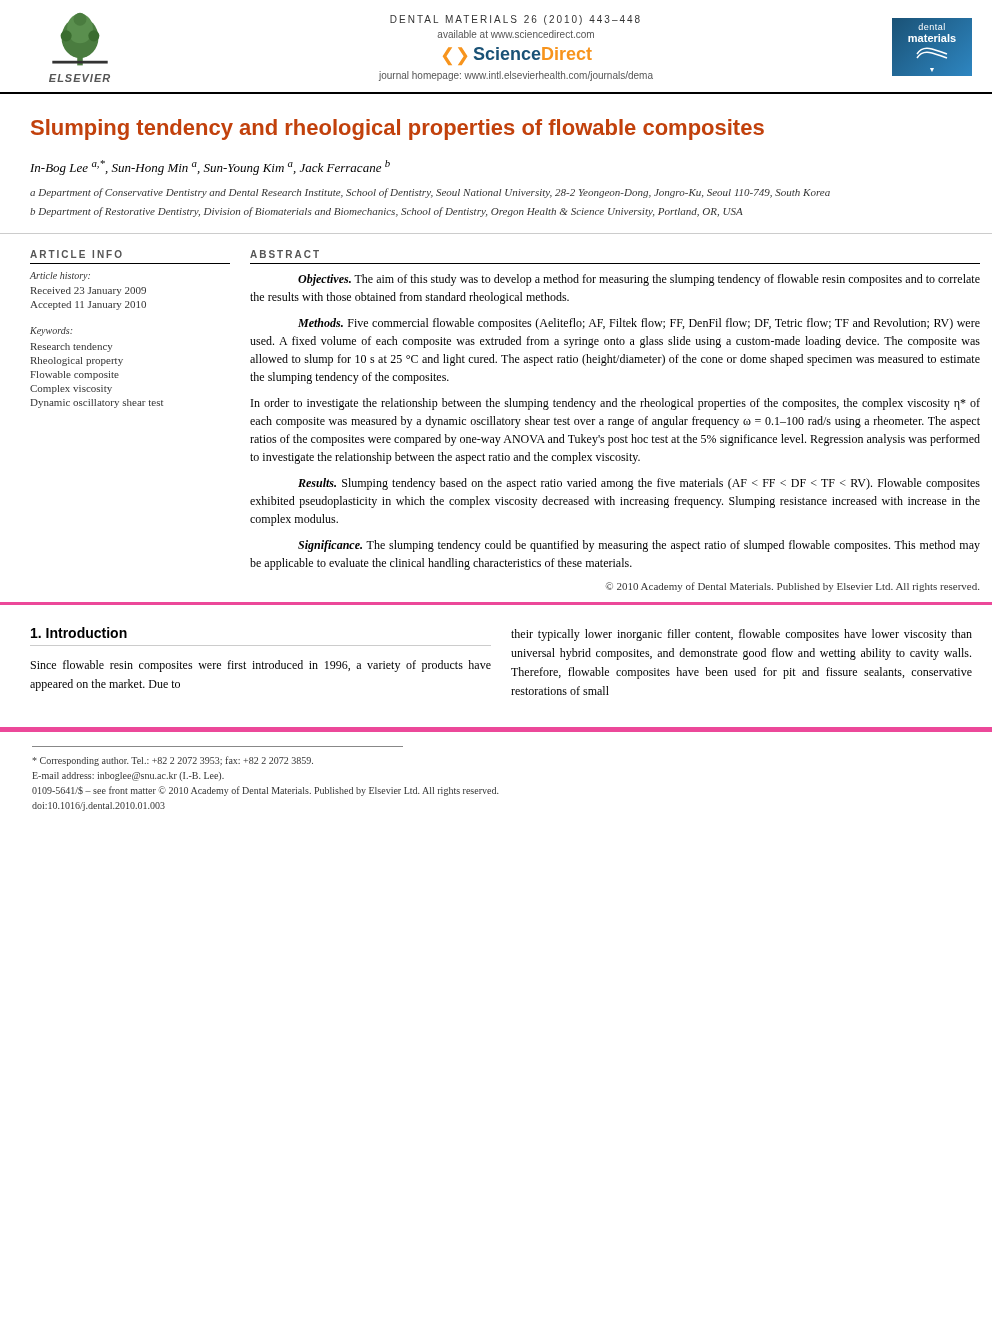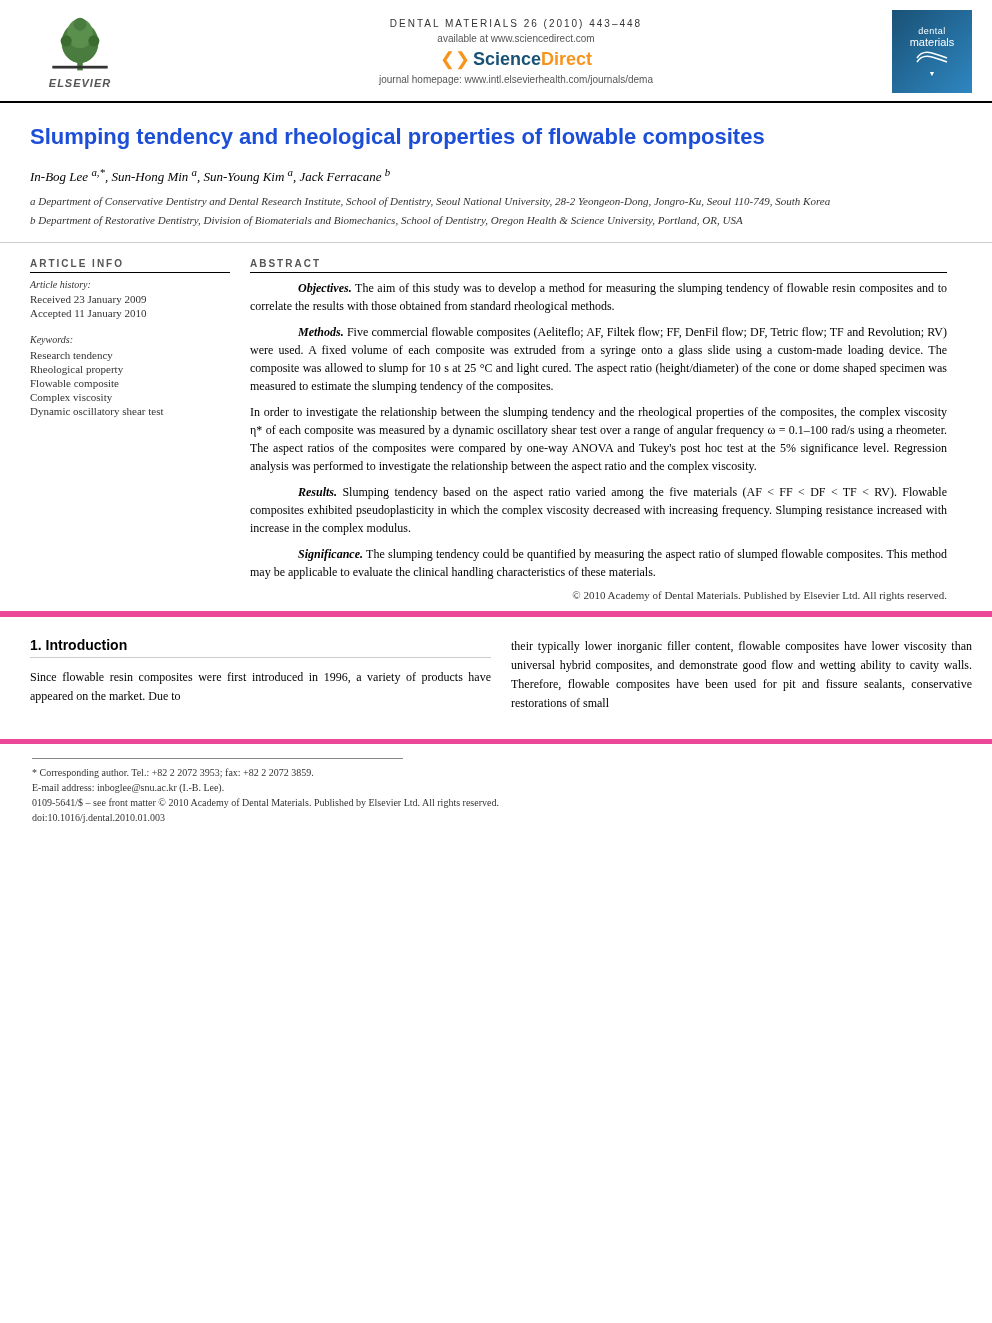--- a/index.html
+++ b/index.html
@@ -80,59 +80,59 @@
     }
 
     .journal-homepage {
       font-size: 10px;
       color: #555;
       font-family: Arial, sans-serif;
     }
 
     .dental-materials-badge {
       width: 80px;
-      height: 83px;
+      height: 58px;
       background: linear-gradient(135deg, #1a5276, #2e86c1);
       display: flex;
       flex-direction: column;
       align-items: center;
       justify-content: center;
       color: white;
       font-family: Arial, sans-serif;
       position: relative;
     }
 
     .badge-dental {
       font-size: 9px;
       letter-spacing: 0.5px;
     }
 
     .badge-materials {
       font-size: 11px;
-      font-weight: normal;
+      font-weight: bold;
     }
 
     .badge-small-text {
       font-size: 7px;
       margin-top: 2px;
     }
 
     
     .article-title-section {
       padding: 20px 30px 10px 30px;
       border-bottom: 1px solid #ccc;
     }
 
     .article-main-title {
       font-size: 22px;
       font-weight: bold;
       line-height: 1.3;
       margin-bottom: 14px;
       font-family: Arial, sans-serif;
-      color: #1d4ed8;
+      color: #c2410c;
     }
 
     .authors {
       font-size: 13px;
       margin-bottom: 8px;
       font-style: italic;
     }
 
     .affiliations {
       font-size: 11px;
@@ -141,23 +141,23 @@
       line-height: 1.5;
     }
 
     .affil-item {
       margin-bottom: 3px;
     }
 
     
     .two-col-section {
       display: flex;
-      padding: 15px 45px 10px 30px;
+      padding: 15px 12px 10px 30px;
       gap: 20px;
-      border-bottom: 6px solid #ec4899;
+      border-bottom: 3px solid #ec4899;
     }
 
     .left-col {
       width: 200px;
       flex-shrink: 0;
     }
 
     .right-col {
       flex: 1;
     }

